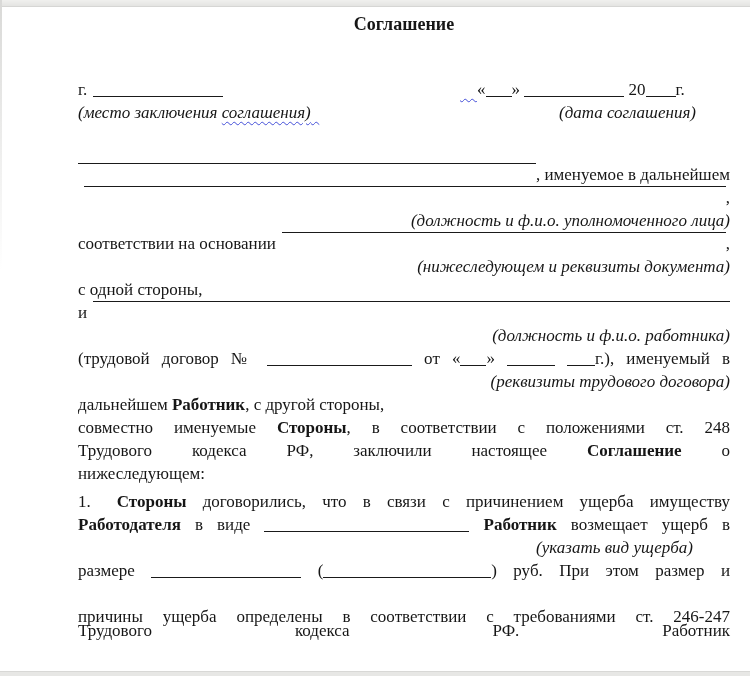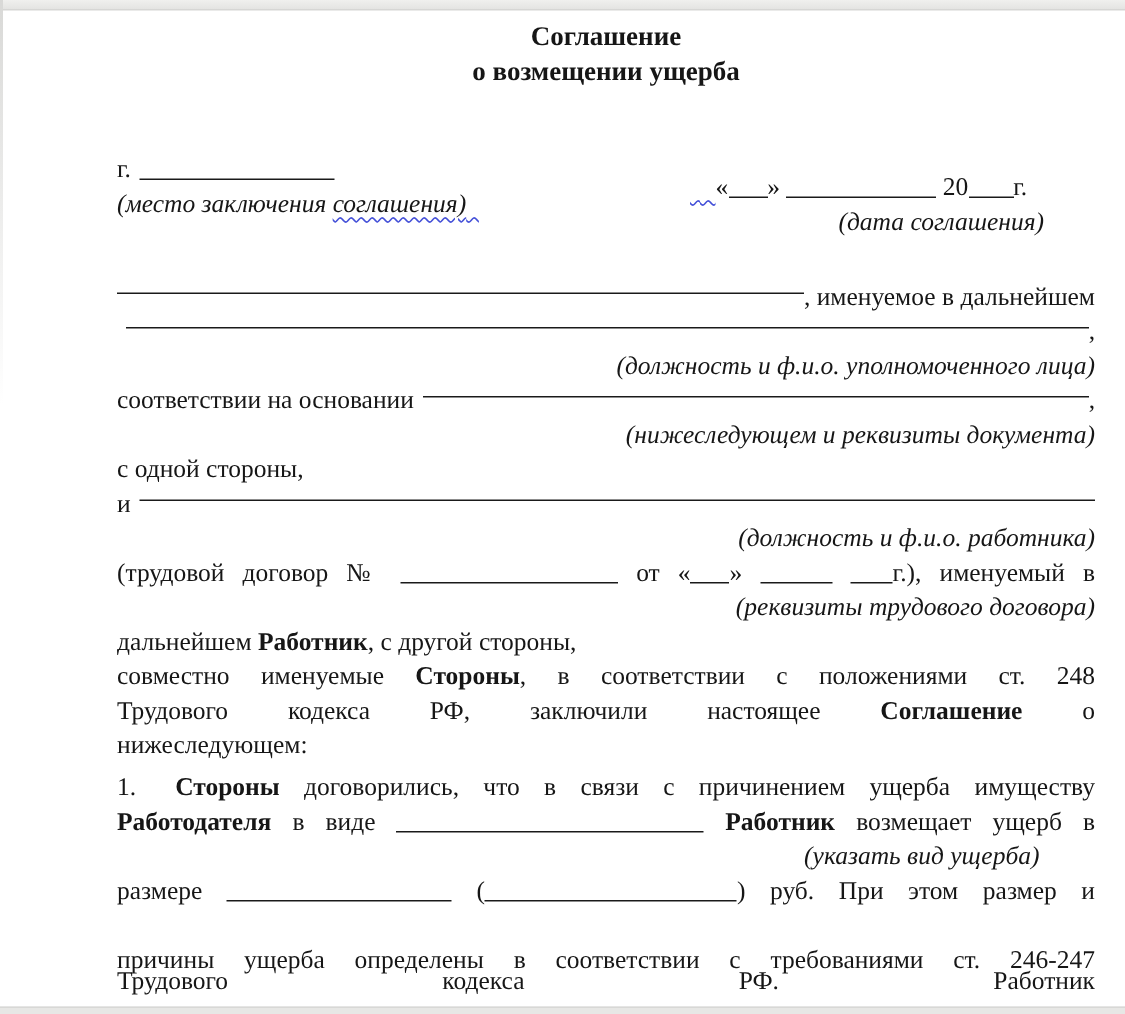--- a/index.html
+++ b/index.html
@@ -11,26 +11,26 @@
   .bar-top{position:absolute;top:0;left:0;right:0;height:6px;
     background:linear-gradient(#f0f0ee,#e4e4e2);border-bottom:1px solid #d6d6d4;z-index:3;}
   .bar-bottom{position:absolute;bottom:0;left:0;right:0;height:4px;
     background:#e7e7e5;border-top:1px solid #d8d8d6;z-index:3;}
   .edge-left{position:absolute;top:0;left:0;width:2px;height:40%;
     background:linear-gradient(#d9d9d7,rgba(217,217,215,0));z-index:3;}
   .content{position:absolute;top:0;left:0;right:0;padding:13px 40px 0 78px;}
   .title{text-align:center;font-weight:bold;font-size:18px;line-height:23px;}
   .hdr{position:relative;height:46px;margin-top:42px;}
   .hdr-left{position:absolute;left:0;top:0;}
-  .hdr-right{position:absolute;left:382px;top:12px;width:250px;}
+  .hdr-right{position:absolute;left:382px;top:0;width:250px;}
   .hdr-right .cap-c{padding-right:14px;}
   .cap{font-style:italic;}
   .cap-c{font-style:italic;text-align:right;}
   .ln{min-height:23px;}
-  .flexln{display:flex;align-items:center;}
+  .flexln{display:flex;align-items:flex-start;}
   .flexln .t{white-space:pre;}
   .fill{flex:1 1 auto;border-bottom:1px solid #1a1a1a;margin:0 0 4px 6px;}
   .fill.nogap{margin-left:0;}
   .blank{display:inline-block;border-bottom:1px solid #1a1a1a;height:1px;transform:translateY(2px);}
   .jst{text-align:justify;text-align-last:justify;}
   .spacer{display:inline-block;width:26px;}
   .wavy{text-decoration:underline;text-decoration-style:wavy;text-decoration-color:#4450d8;
         text-decoration-thickness:1px;text-underline-offset:3px;}
   .shift-a{position:relative;left:-37px;display:inline-block;}
   .shift-b{position:relative;left:-46px;display:inline-block;}
@@ -42,21 +42,20 @@
 <body>
 
 <div class="page">
   <div class="bar-top"></div>
   <div class="edge-left"></div>
 
   <div class="content">
 
     <div class="title">
       <div class="ln">Соглашение</div>
-      <div class="ln">о возмещении ущерба</div>
     </div>
 
     <div class="hdr">
       <div class="hdr-left">
         <div class="ln"><span>г.</span><span class="blank" style="width:130px;margin-left:6px;"></span></div>
         <div class="ln cap"><span>(место заключения </span><span class="wavy">соглашения)</span><span class="wavy">&nbsp;&nbsp;</span></div>
       </div>
       <div class="hdr-right">
         <div class="ln"><span class="wavy">&nbsp;&nbsp;&nbsp;&nbsp;</span><span>«</span><span class="blank" style="width:26px;"></span><span>»</span> <span class="blank" style="width:100px;"></span> <span>20</span><span class="blank" style="width:30px;"></span><span>г.</span></div>
         <div class="ln cap-c">(дата соглашения)</div>

